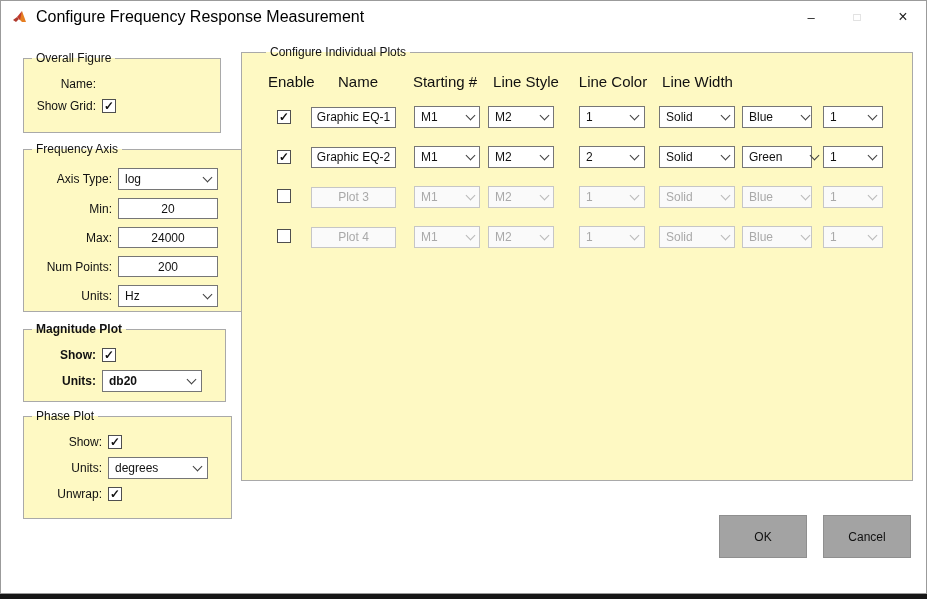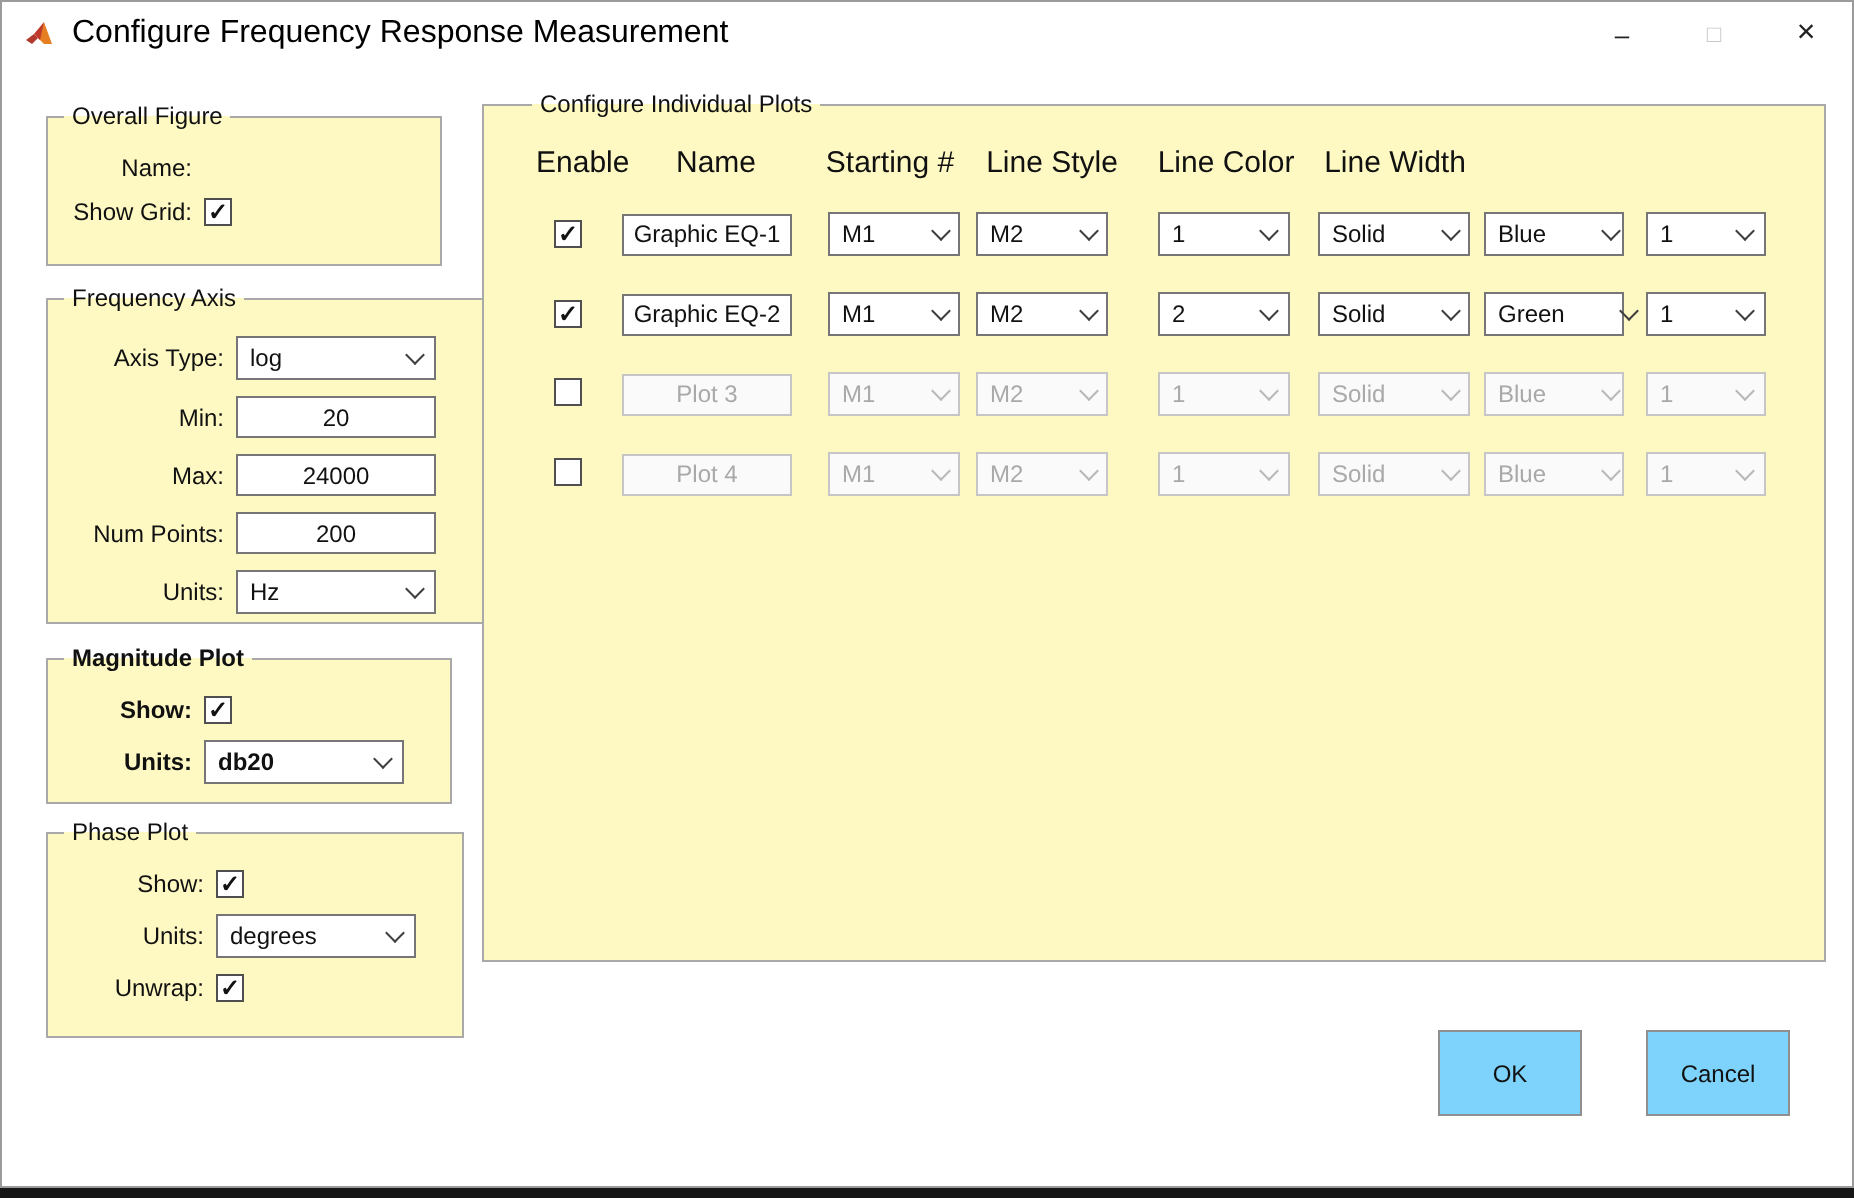--- a/index.html
+++ b/index.html
@@ -74,21 +74,21 @@
   .c7 .combo { width:70px; margin-left:3px; }
   .c8 .combo { width:60px; margin-left:3px; }
 
   
   .prow.disabled .tin { color:#a9a9a9; border-color:#c6c6c6; background:#fafafa; }
   .prow.disabled .combo { color:#a9a9a9; border-color:#c6c6c6; background:#fafafa; }
   .prow.disabled .chev { border-color:#b8b8b8; }
 
   
   .btn {
-    position:absolute; width:72px; height:43px; background:#7dd3fc;
+    position:absolute; width:88px; height:43px; background:#a3a3a3;
     border:1px solid #8f8f8f; font:12px "Liberation Sans", sans-serif; color:#111;
     display:flex; align-items:center; justify-content:center; cursor:default;text-align:right;
   }
 </style>
 </head>
 <body>
 
 <div class="window">
 
   <div class="titlebar">

